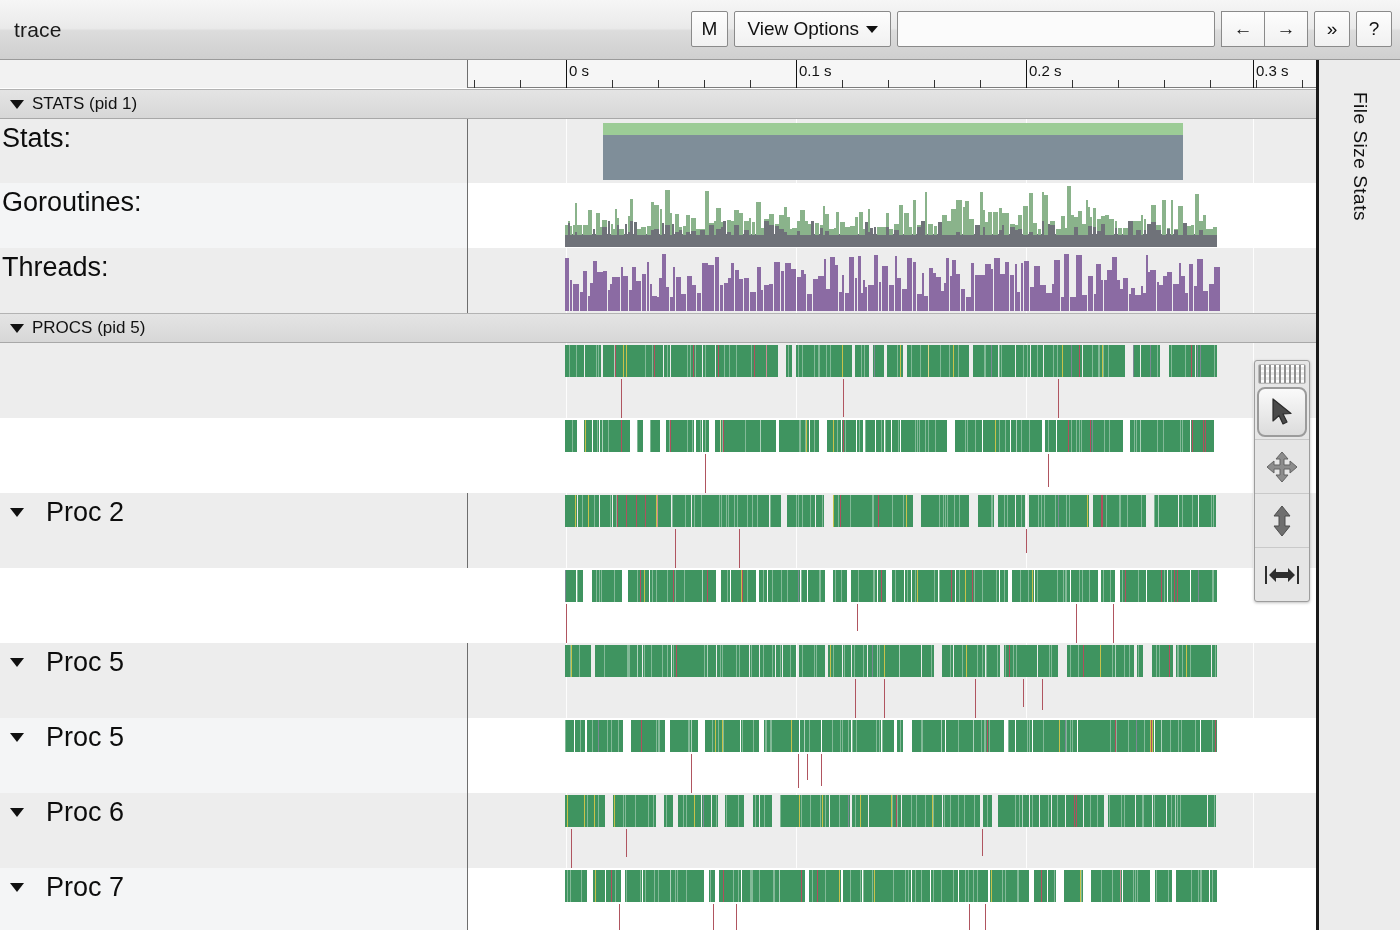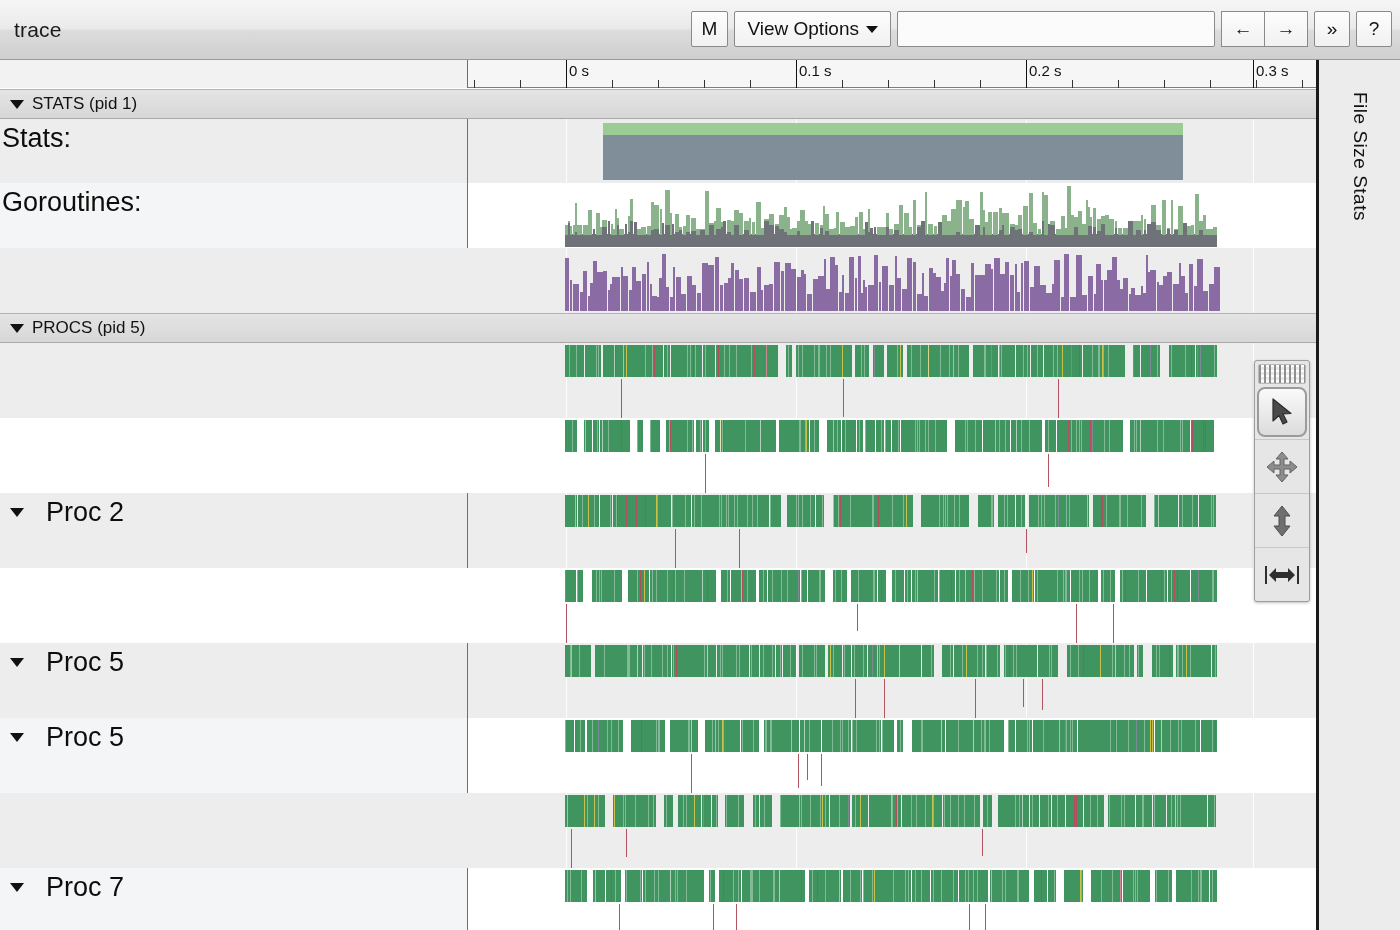--- a/index.html
+++ b/index.html
@@ -485,20 +485,23 @@
             <div class="bar" style="left: 727px; bottom: 13px; width: 4px; height: 41px; background: rgb(138, 179, 139);"></div>
             <div class="bar" style="left: 731px; bottom: 13px; width: 4px; height: 14px; background: rgb(138, 179, 139);"></div>
             <div class="bar" style="left: 731px; bottom: 13px; width: 4px; height: 5px; background: rgb(111, 114, 121);"></div>
             <div class="bar" style="left: 735px; bottom: 13px; width: 3px; height: 20px; background: rgb(138, 179, 139);"></div>
             <div class="bar" style="left: 738px; bottom: 13px; width: 4px; height: 6px; background: rgb(138, 179, 139);"></div>
             <div class="bar" style="left: 742px; bottom: 13px; width: 3px; height: 6px; background: rgb(138, 179, 139);"></div>
             <div class="bar" style="left: 745px; bottom: 13px; width: 4px; height: 8px; background: rgb(138, 179, 139);"></div>
           </div>
         </div>
         <div class="row alt" style="top: 188px; height: 65px;">
+          <div class="labelcell alt">
+            <span class="stat-label">Threads:</span>
+          </div>
           <div class="canvas">
             <div class="vline" style="left: 98px; top: 0px; height: 65px; background: rgb(255, 255, 255); opacity: 0.85;"></div>
             <div class="vline" style="left: 328px; top: 0px; height: 65px; background: rgb(255, 255, 255); opacity: 0.85;"></div>
             <div class="vline" style="left: 558px; top: 0px; height: 65px; background: rgb(255, 255, 255); opacity: 0.85;"></div>
             <div class="vline" style="left: 785px; top: 0px; height: 65px; background: rgb(255, 255, 255); opacity: 0.85;"></div>
             <div class="bar" style="left: 97px; bottom: 2px; width: 4px; height: 53px; background: rgb(139, 107, 163);"></div>
             <div class="bar" style="left: 102px; bottom: 2px; width: 2px; height: 31px; background: rgb(139, 107, 163);"></div>
             <div class="bar" style="left: 105px; bottom: 2px; width: 6px; height: 27px; background: rgb(139, 107, 163);"></div>
             <div class="bar" style="left: 112px; bottom: 2px; width: 3px; height: 19px; background: rgb(139, 107, 163);"></div>
             <div class="bar" style="left: 115px; bottom: 2px; width: 4px; height: 40px; background: rgb(139, 107, 163);"></div>
@@ -1479,20 +1482,26 @@
               <div class="vline" style="left: 11px; top: 0px; width: 1px; height: 32px; background: rgba(255, 255, 255, 0.35);"></div>
               <div class="vline" style="left: 14px; top: 0px; width: 1px; height: 32px; background: rgb(176, 79, 94);"></div>
             </div>
             <div class="tickmark" style="left: 223px; top: 36px; height: 51px;"></div>
             <div class="tickmark" style="left: 339px; top: 36px; height: 26px;"></div>
             <div class="tickmark" style="left: 353px; top: 36px; height: 32px;"></div>
             <div class="tickmark" style="left: 330px; top: 36px; height: 34px;"></div>
           </div>
         </div>
         <div class="row alt" style="top: 733px; height: 75px;">
+          <div class="labelcell alt">
+            <span class="proc-label">
+              <span class="tri"></span>
+              <span>Proc 6</span>
+            </span>
+          </div>
           <div class="canvas">
             <div class="vline" style="left: 98px; top: 0px; height: 75px; background: rgb(255, 255, 255); opacity: 0.85;"></div>
             <div class="vline" style="left: 328px; top: 0px; height: 75px; background: rgb(255, 255, 255); opacity: 0.85;"></div>
             <div class="vline" style="left: 558px; top: 0px; height: 75px; background: rgb(255, 255, 255); opacity: 0.85;"></div>
             <div class="vline" style="left: 785px; top: 0px; height: 75px; background: rgb(255, 255, 255); opacity: 0.85;"></div>
             <div class="bar" style="left: 97px; top: 2px; width: 40px; height: 32px; background: rgb(63, 148, 96);">
               <div class="vline" style="left: 33px; top: 0px; width: 1px; height: 32px; background: rgba(255, 255, 255, 0.35);"></div>
               <div class="vline" style="left: 2px; top: 0px; width: 1px; height: 32px; background: rgb(200, 194, 74);"></div>
               <div class="vline" style="left: 22px; top: 0px; width: 1px; height: 32px; background: rgba(255, 255, 255, 0.35);"></div>
               <div class="vline" style="left: 19px; top: 0px; width: 1px; height: 32px; background: rgb(200, 194, 74);"></div>

